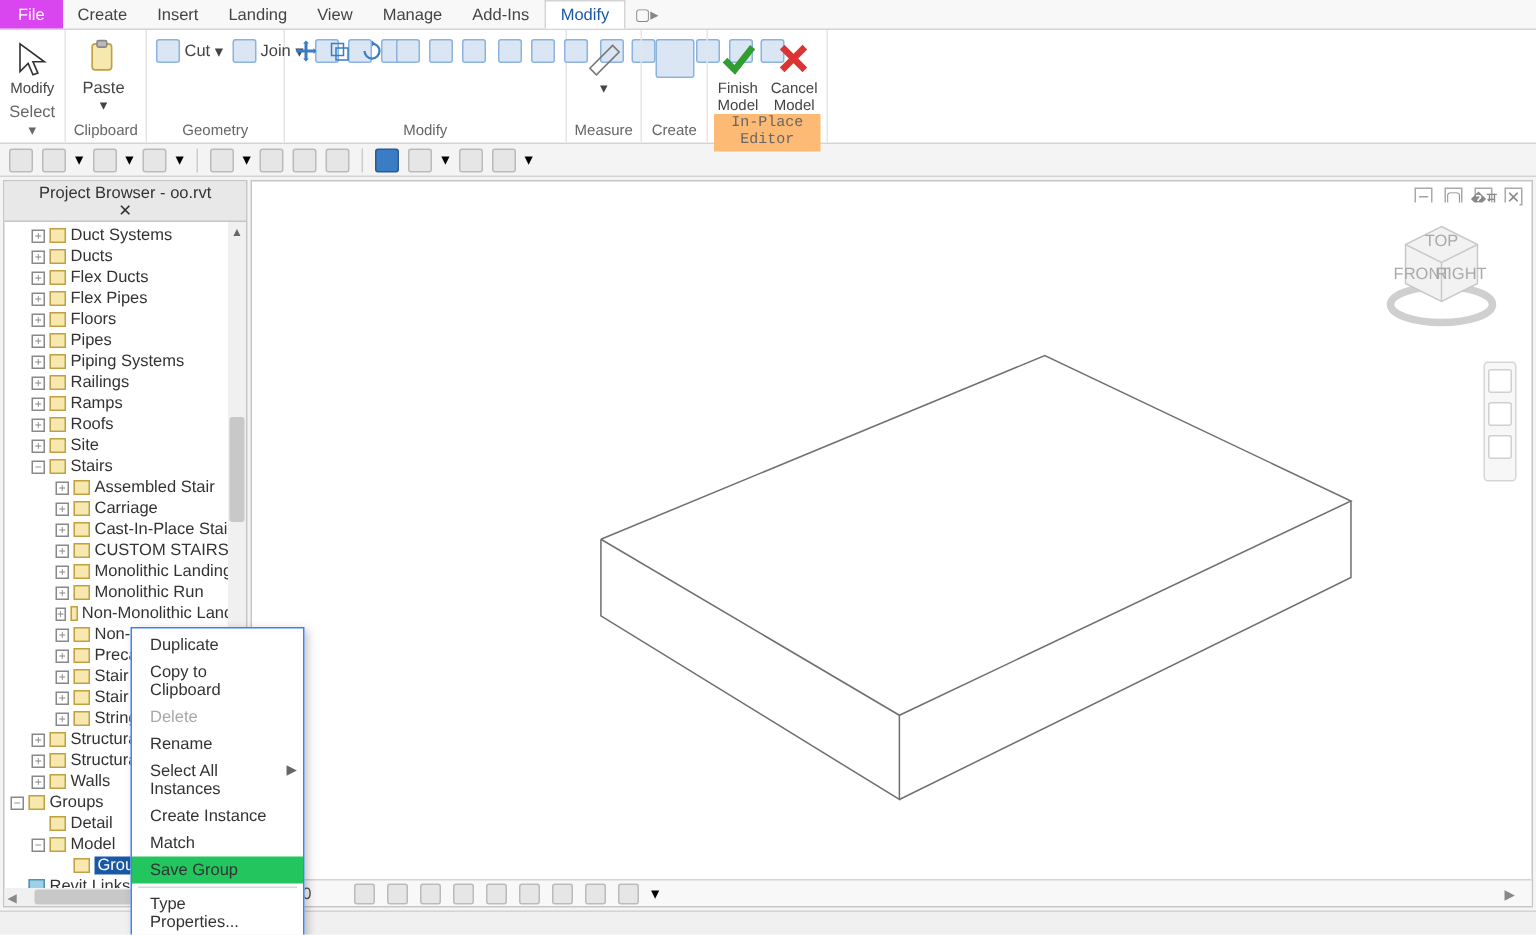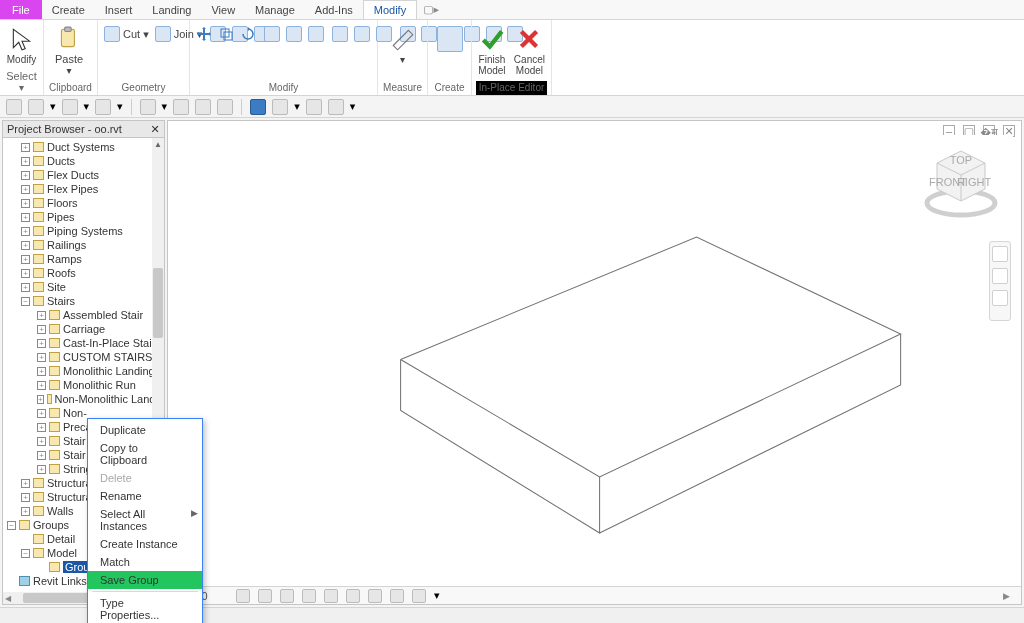--- a/index.html
+++ b/index.html
@@ -10,42 +10,42 @@
 .menubar .tab { padding: 2px 10px; cursor: default; color: #444; display: flex; align-items: center; }
 .menubar .tab.file { background: #d946ef; color: #fff; padding: 2px 12px; }
 .menubar .tab.active { background: #fff; border: 1px solid #d4d4d4; border-bottom: none; color: #1a58a6; }
 .menubar .tab.play { color:#888; padding: 2px 6px; }
 
 
 .ribbon { background: #fff; height: 76px; display: flex; border-bottom: 1px solid #d4d4d4; }
 .ribbon-group { border-right: 1px solid #e5e5e5; padding: 2px 4px 0 4px; display: flex; flex-direction: column; }
 .ribbon-group .gbody { flex: 1; display:flex; align-items:flex-start; gap:4px; padding-top:2px;}
 .ribbon-group .glabel { text-align: center; color: #666; font-size: 10px; padding: 1px 0 2px; }
-.glabel.highlight { background: #000000; }
+.glabel.highlight { background: #fdba74; font-family: Liberation Mono, monospace; }
 .rb-big { display:flex; flex-direction:column; align-items:center; width:42px; gap:2px; padding:2px 2px 0;}
 .rb-big .ic { width:26px; height:26px; }
 .rb-big .lbl { font-size:10px; text-align:center; line-height:11px; color:#444;}
 .rb-col { display:flex; flex-direction:row; gap:2px; }
 .rb-sm { display:flex; align-items:center; gap:3px; height:20px; padding:0 2px; color:#444;}
 .rb-sm .ic { width:16px; height:16px; display:inline-block;}
 .ic { display:inline-block; background:#dbe6f4; border:1px solid #8bb3dd; border-radius:2px;}
 .ic.nob { background:transparent; border:none;}
 .ic svg { width:100%; height:100%; }
 .check-ic svg polyline{stroke:#2e9e2e;stroke-width:4;fill:none;}
 .x-ic svg line{stroke:#d33;stroke-width:4;}
 
 
 .qat { background:#f4f4f4; height:22px; border-bottom:1px solid #d4d4d4; display:flex; align-items:center; padding:0 6px; gap:6px;}
 .qat .qic { width:16px; height:16px; display:inline-block; background:#e6e6e6; border:1px solid #bbb; border-radius:2px;}
 .qat .sep { width:1px; height:16px; background:#ccc; margin:0 2px;}
 
 
 .main { position:absolute; top:118px; left:0; right:0; bottom:16px; display:flex; background:#f4f4f4;}
 .browser { width:163px; background:#fff; border:1px solid #c5c5c5; margin:2px; display:flex; flex-direction:column;}
-.browser-title { background:#e8e8e8; border-bottom:1px solid #c5c5c5; padding:2px 4px; display:flex; align-items:center; justify-content:space-between; font-size:10px; color:#333;}
+.browser-title { background:#e8e8e8; border-bottom:1px solid #c5c5c5; padding:2px 4px; display:flex; align-items:center; justify-content:space-between; font-size:10px; color:#333;flex-direction:column;}
 .browser-title .x { width:10px; height:10px; display:flex; align-items:center; justify-content:center; cursor:default;}
 .tree { flex:1; overflow:hidden; padding:2px 0; position:relative;}
 .tree-scroll { position:absolute; right:0; top:0; bottom:12px; width:12px; background:#f0f0f0;}
 .tree-scroll .thumb { position:absolute; left:1px; right:1px; top:130px; height:70px; background:#c8c8c8; border-radius:2px;}
 .tree-scroll .arr { position:absolute; left:0; right:0; height:12px; display:flex; align-items:center; justify-content:center; color:#666; font-size:8px;}
 .tree-scroll .arr.up { top:0;} .tree-scroll .arr.dn { bottom:0;}
 .hscroll { height:12px; background:#f0f0f0; display:flex; align-items:center;}
 .hscroll .thumb { height:10px; width:80px; background:#c8c8c8; margin-left:10px; border-radius:2px;}
 .node { display:flex; align-items:center; height:14px; padding-left:4px; white-space:nowrap; overflow:hidden; color:#333;}
 .node .tw { width:9px; height:9px; border:1px solid #888; display:flex; align-items:center; justify-content:center; font-size:8px; color:#888; margin-right:3px; line-height:7px;}

